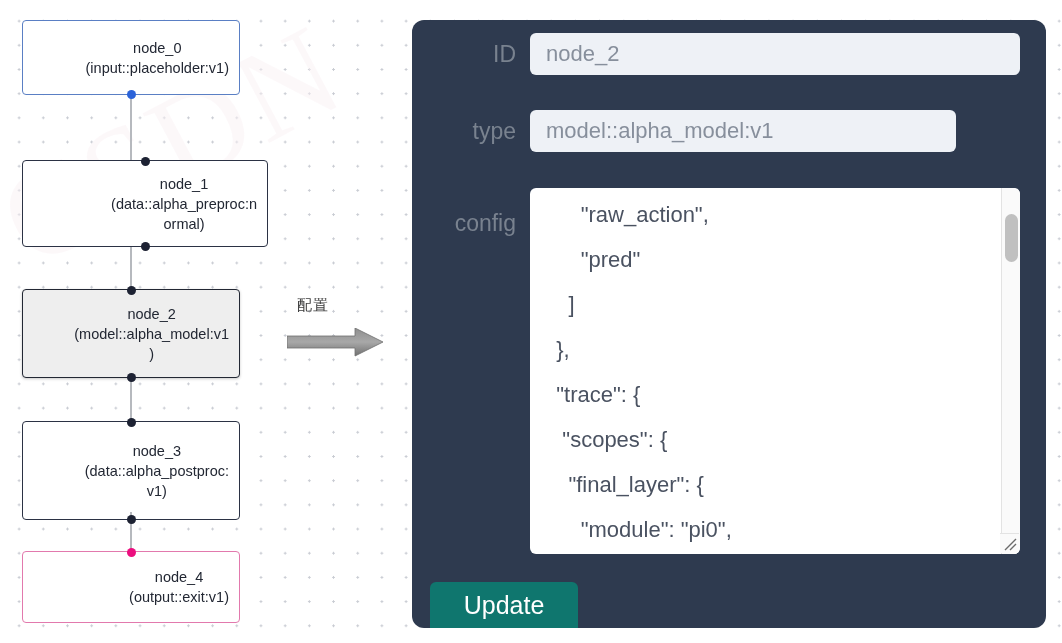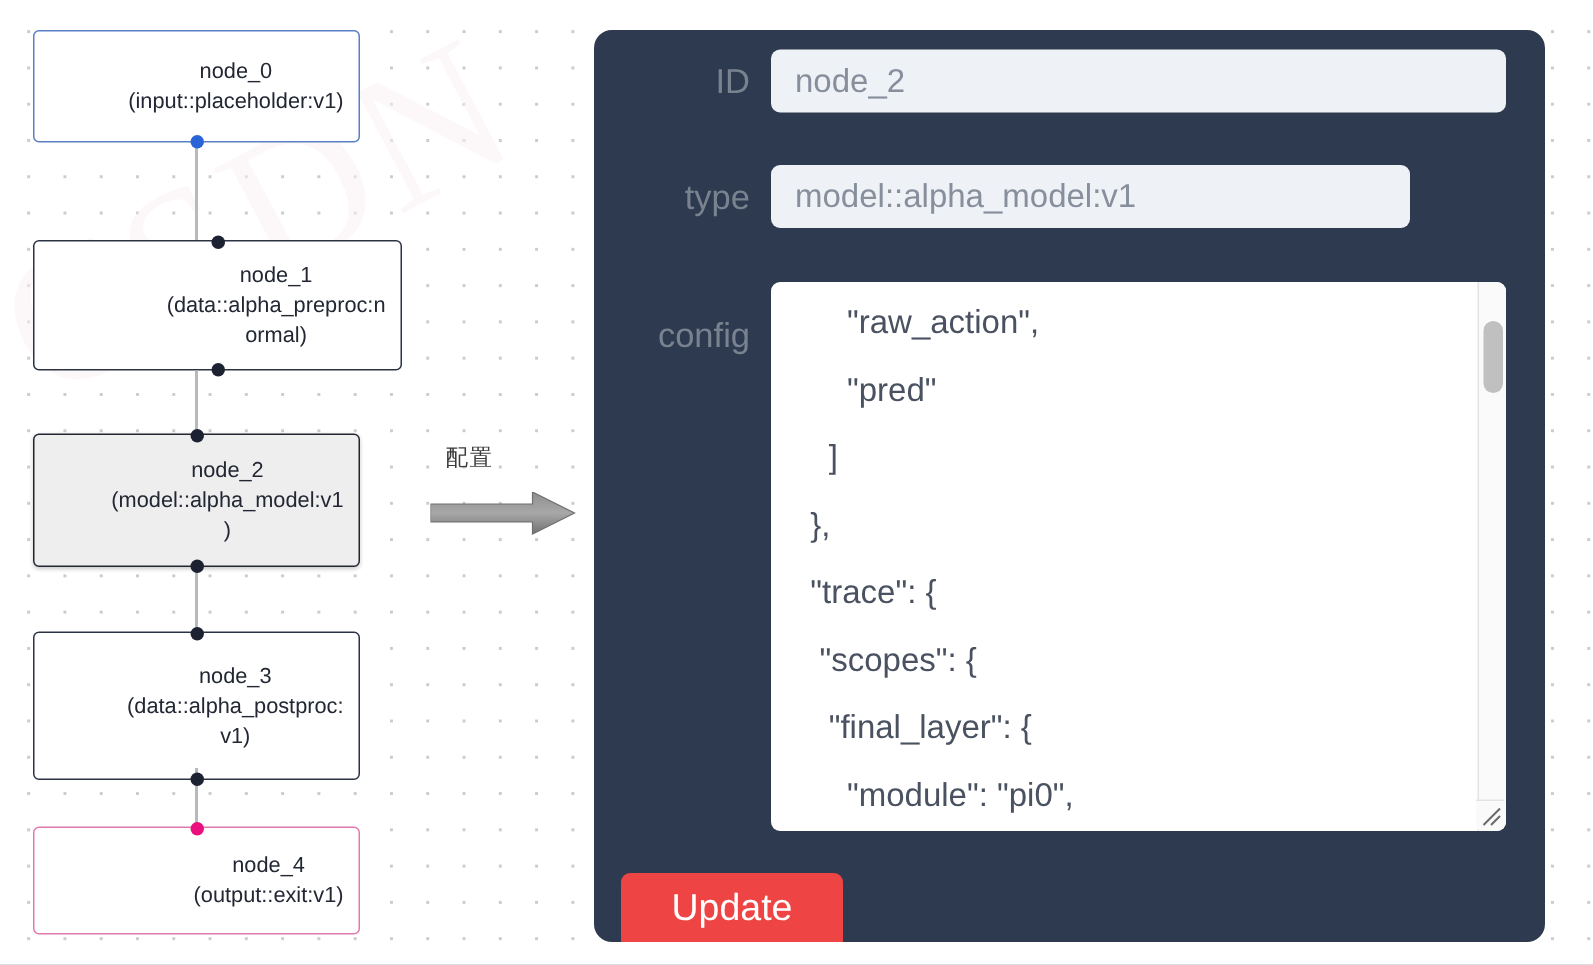--- a/index.html
+++ b/index.html
@@ -104,21 +104,21 @@
   #arrow-label {
     position: absolute; left: 10px; top: 0;
     font-family: "DejaVu Sans", sans-serif;
     font-size: 15px; color: #3b3b3b; letter-spacing: 1px;
   }
   #arrow-shape { position: absolute; left: 0; top: 32px; }
 
   
   #panel {
     position: absolute;
-    left: 396px; top: 20px;
+    left: 412px; top: 20px;
     width: 634px; height: 608px;
     background: #2e3a4f;
     border-radius: 12px;
     box-sizing: border-box;
     padding: 0;
     overflow: hidden;
   }
 
   .field-row {
     position: absolute;
@@ -202,21 +202,21 @@
     width: 19px; height: 19px;
     background: #fafafa;
     border-top: 1px solid #e3e3e3;
   }
   .resize-grip svg { position: absolute; right: 2px; bottom: 2px; }
 
   #update-button {
     position: absolute;
     left: 18px; top: 562px;
     width: 148px; height: 46px;
-    background: #ef4444;
+    background: #0f766e;
     border: none;
     border-radius: 6px 6px 0 0;
     color: #ffffff;
     font-size: 25px;
     font-family: "Liberation Sans", sans-serif;
     cursor: pointer;
     padding: 0;
     text-align: center;
     line-height: 44px;
   }

